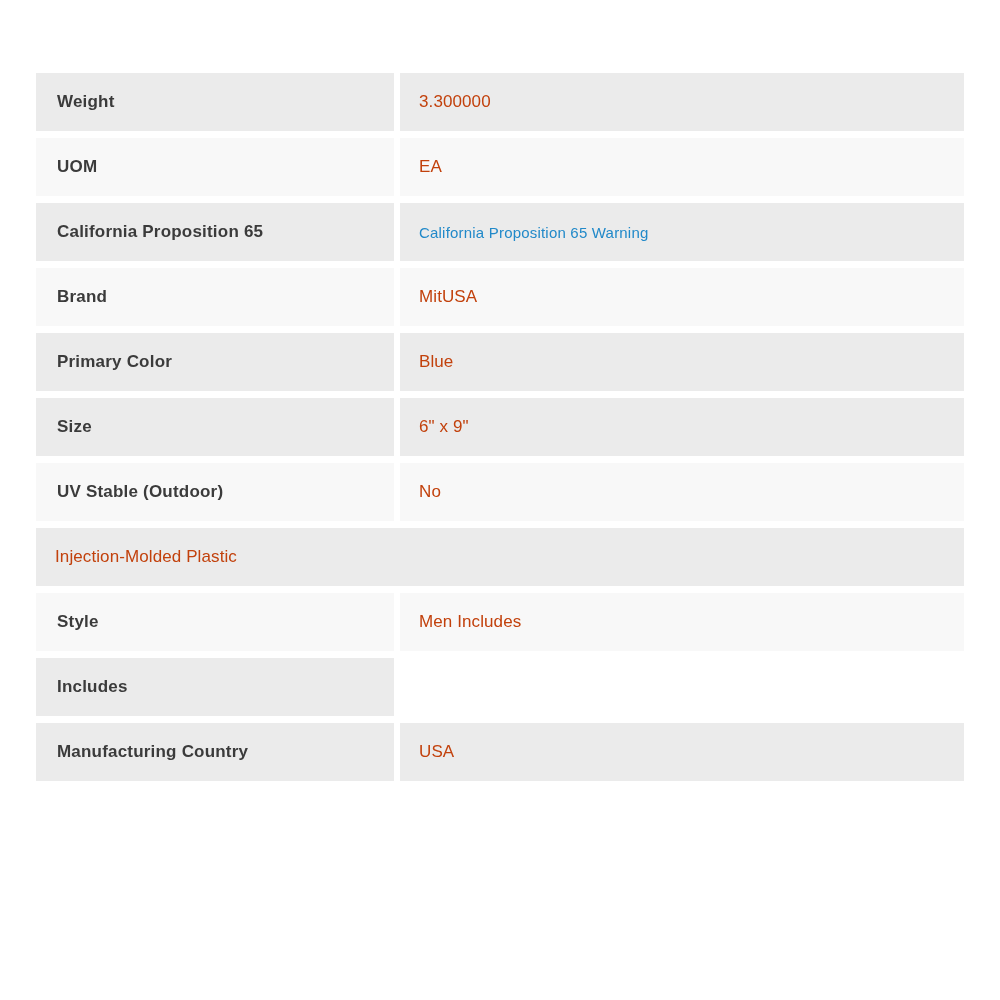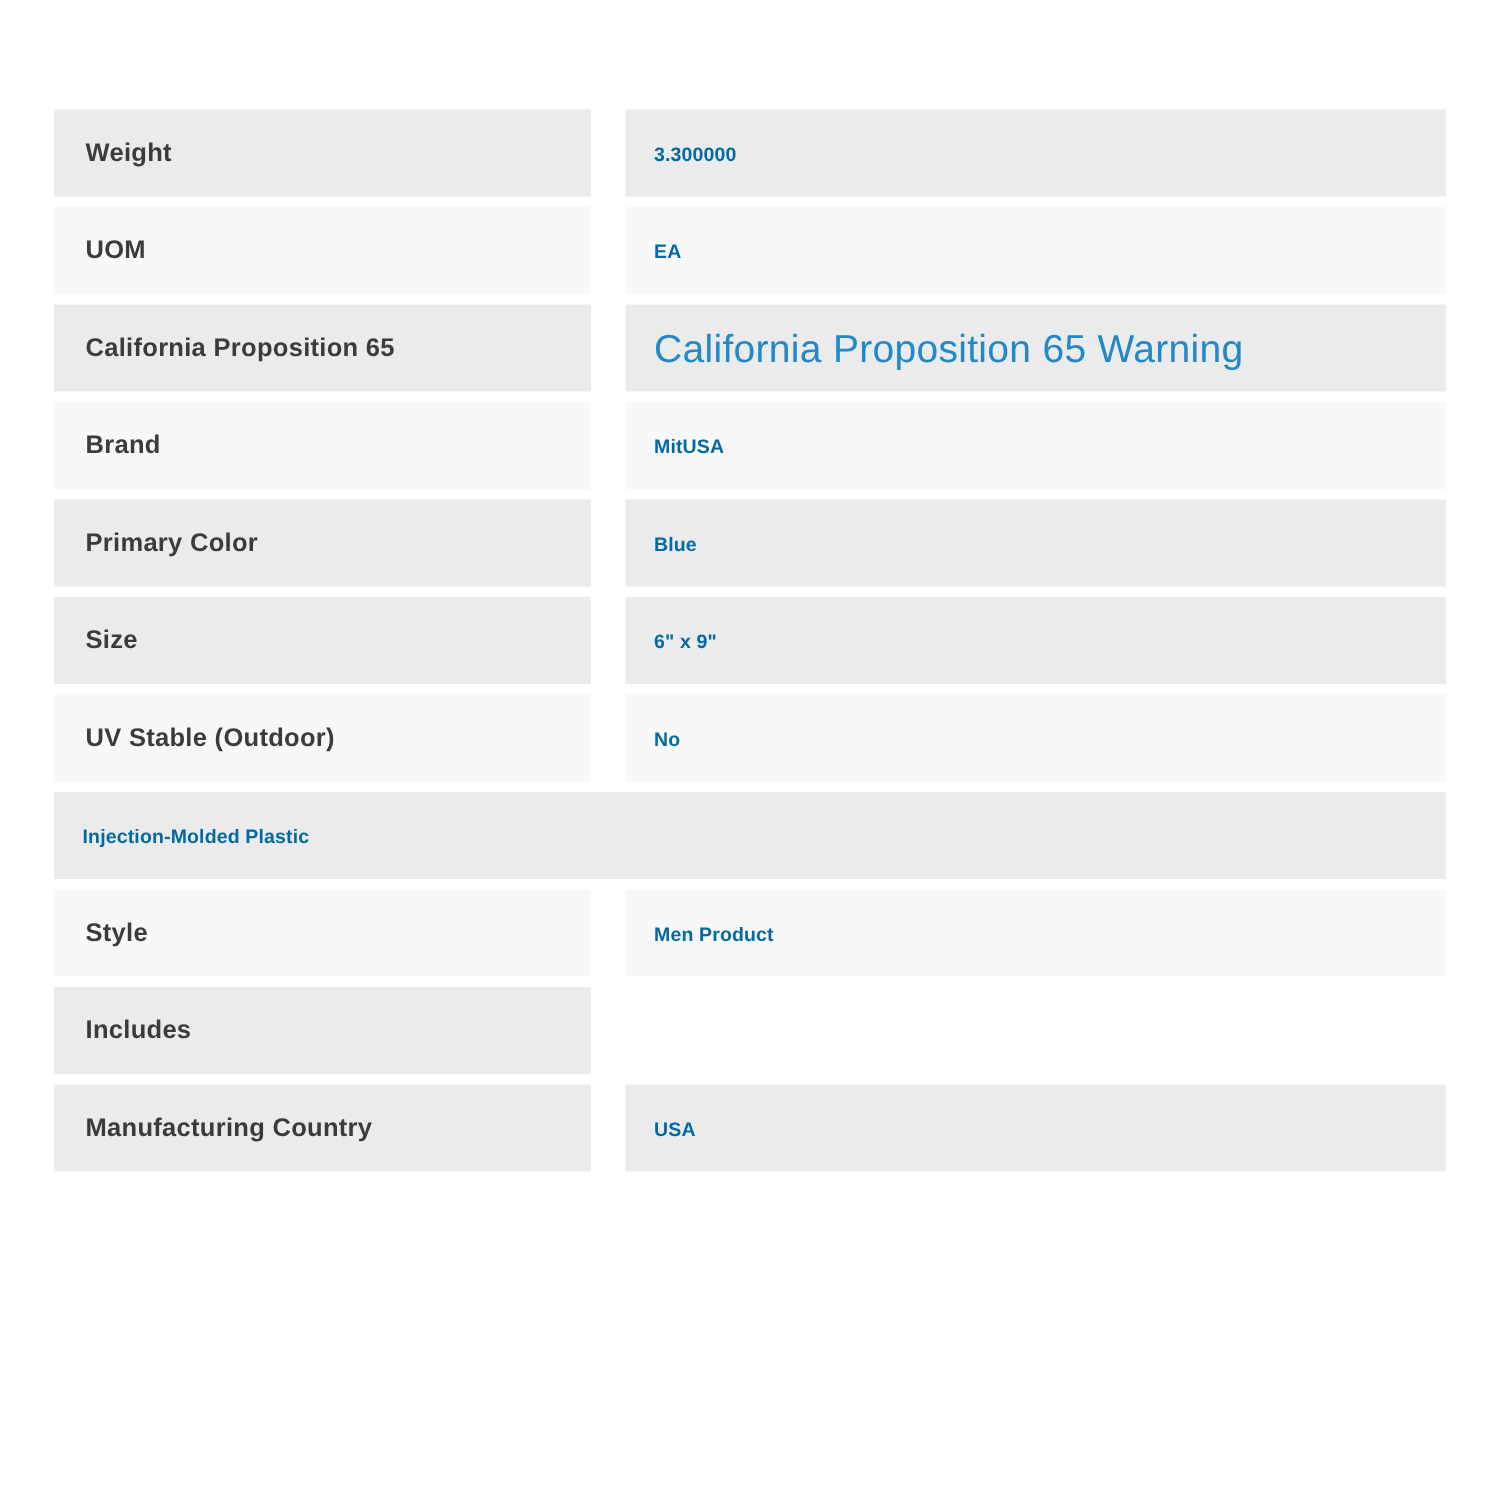--- a/index.html
+++ b/index.html
@@ -16,50 +16,50 @@
     overflow: hidden;
   }
   .spec-table {
     position: absolute;
     top: 73px;
     left: 36px;
     width: 928px;
   }
   .spec-row {
     display: flex;
-    gap: 23px;
+    gap: 6px;
     margin-bottom: 7px;
     height: 58px;
   }
   .cell {
     display: flex;
     align-items: center;
     box-sizing: border-box;
   }
   .label-cell {
     width: 358px;
     flex: 0 0 358px;
     padding-left: 21px;
     font-size: 17px;
     font-weight: 700;
     color: #3b3b3b;
     letter-spacing: 0.2px;
   }
   .value-cell {
     flex: 1 1 auto;
     padding-left: 19px;
-    font-size: 13px;
-    font-weight: 700;
-    color: #0369a1;
+    font-size: 17px;
+    font-weight: 400;
+    color: #c2410c;
     letter-spacing: 0.1px;
   }
   .row-even .cell { background: #ebebeb; }
   .row-odd  .cell { background: #f8f8f8; }
   .value-link {
-    font-size: 26px;
+    font-size: 15px;
     font-weight: 400;
     letter-spacing: 0.2px;
     cursor: pointer;
     text-decoration: none;
   }
 </style>
 </head>
 <body>
 
 <div class="page">
@@ -100,21 +100,21 @@
         <div class="cell label-cell">UV Stable (Outdoor)</div>
         <div class="cell value-cell">No</div>
       </div>
 
       <div class="spec-row row-even">
         <div class="cell value-cell">Injection-Molded Plastic</div>
       </div>
 
       <div class="spec-row row-odd">
         <div class="cell label-cell">Style</div>
-        <div class="cell value-cell">Men Product</div>
+        <div class="cell value-cell">Men Includes</div>
       </div>
 
       <div class="spec-row row-even">
         <div class="cell label-cell">Includes</div>
       </div>
 
 
       <div class="spec-row row-even">
         <div class="cell label-cell">Manufacturing Country</div>
         <div class="cell value-cell">USA</div>

